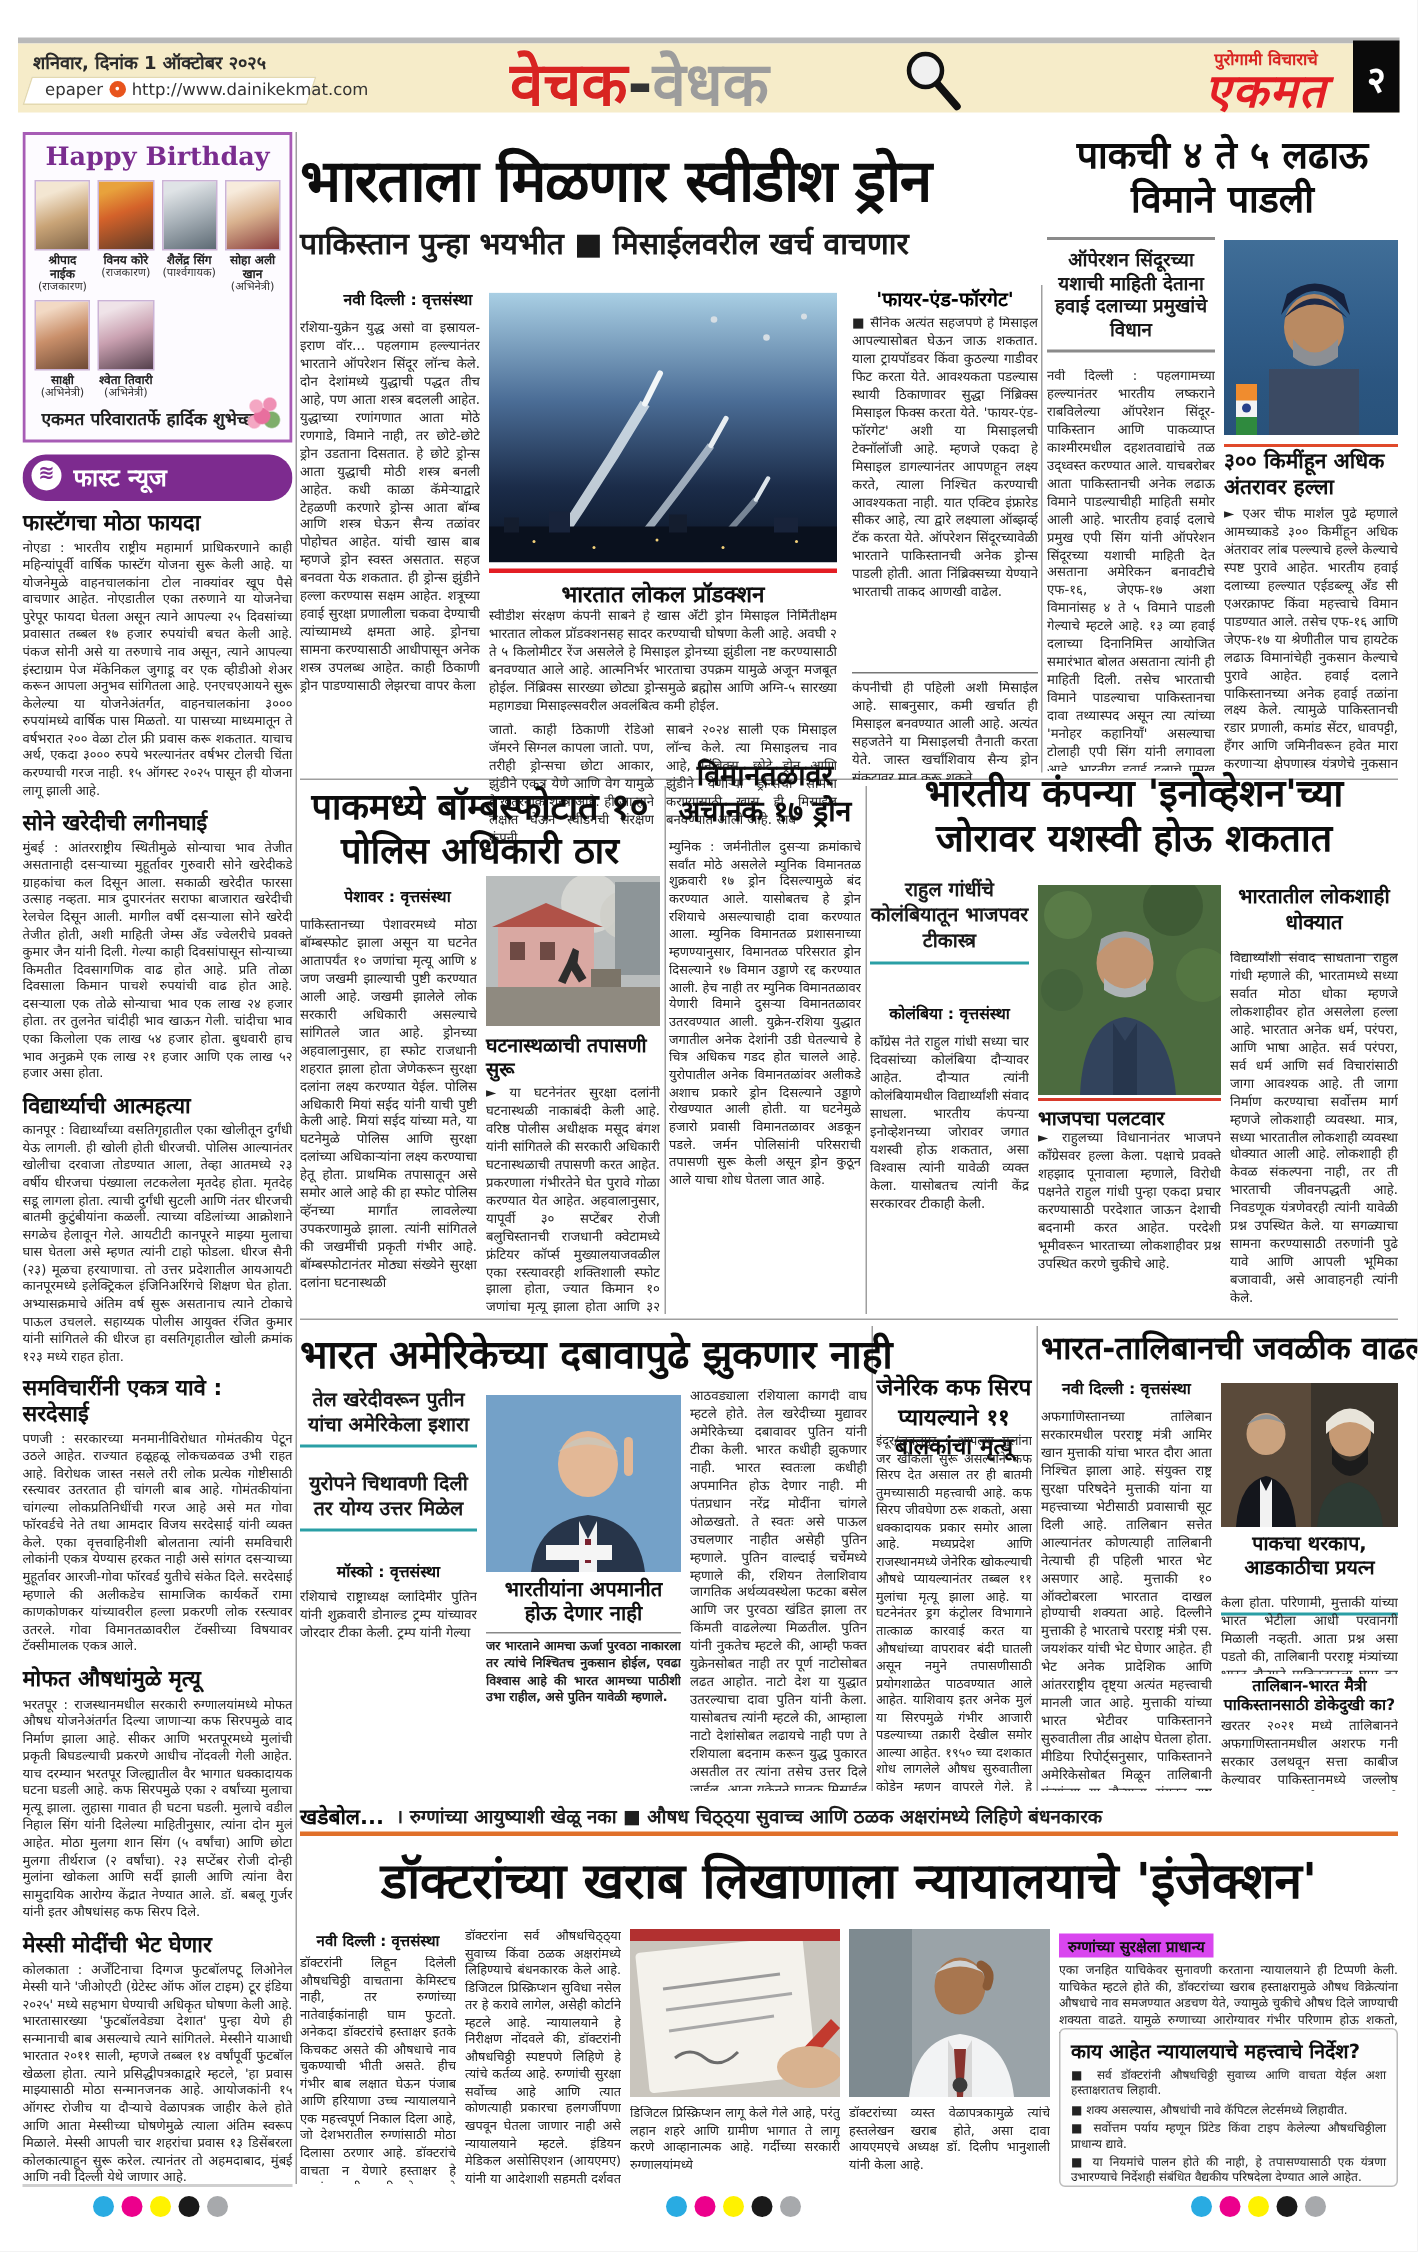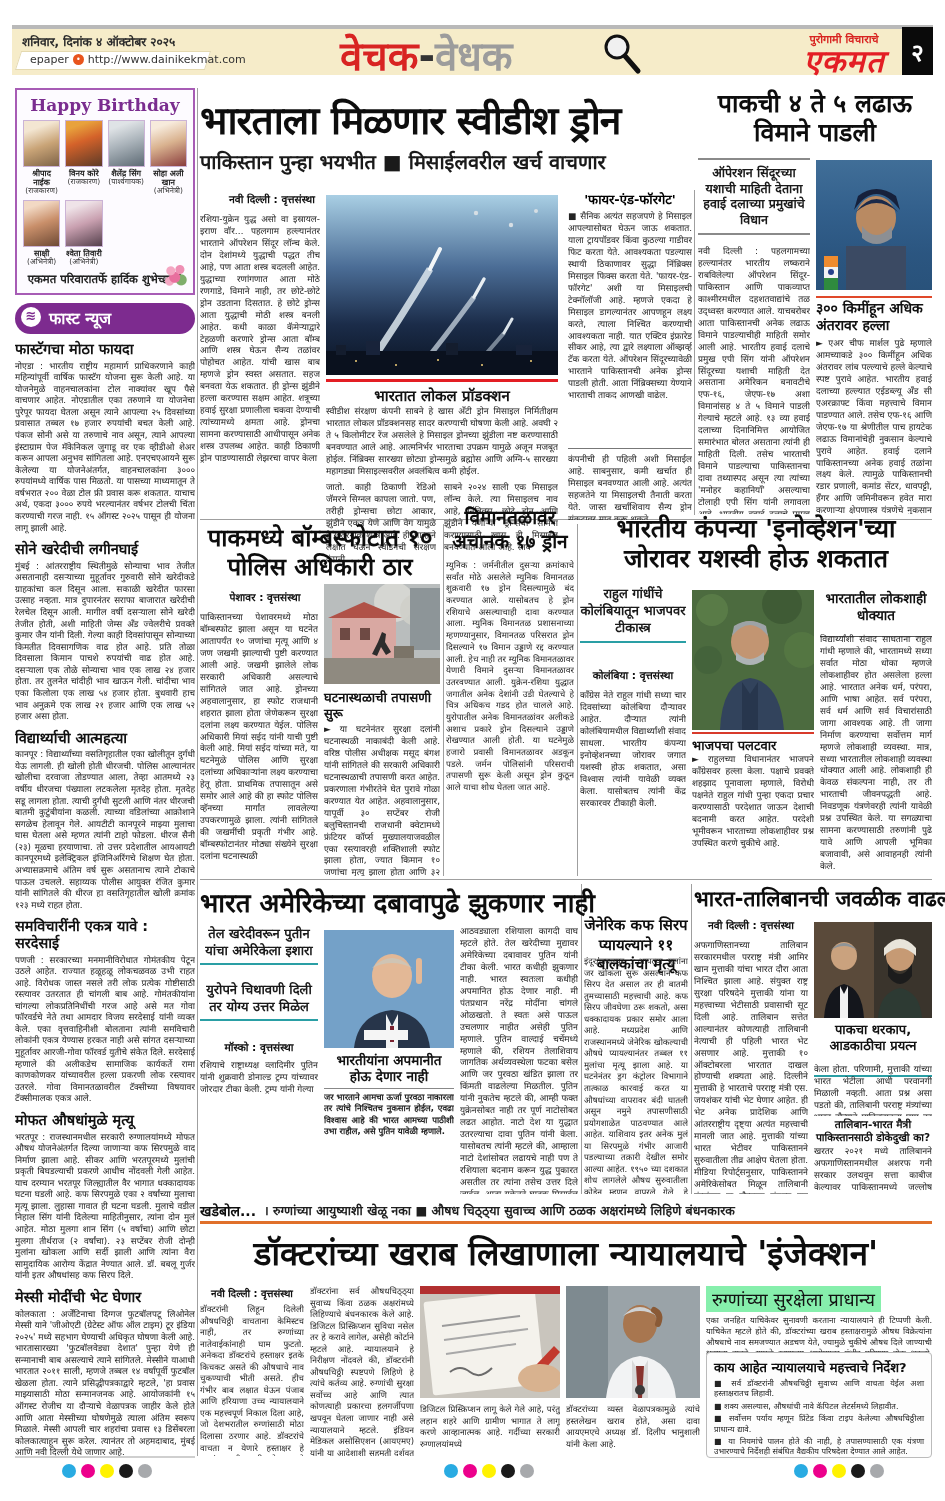--- a/index.html
+++ b/index.html
@@ -148,21 +148,21 @@
   .strip-text { font-size:12.5px; font-weight:bold; color:#1f1f1f; }
   .court-h1 { left:200px; top:1230px; width:732px; font-size:33px; font-weight:bold; text-align:center; color:#0d0d0d; }
   .crt-by { left:200px; top:1286px; width:104px; font-size:10px; }
   .crt-c1 { left:200px; top:1304px; width:104px; height:152px; font-size:8.5px; }
   .crt-c2 { left:310px; top:1286px; width:104px; height:170px; font-size:8.5px; }
   .crt-ph1 { left:420px; top:1286px; width:140px; height:112px; overflow:hidden; }
   .crt-ph2 { left:566px; top:1286px; width:134px; height:112px; overflow:hidden; }
   .crt-c3 { left:420px; top:1404px; width:140px; height:54px; font-size:8.5px; }
   .crt-c4 { left:566px; top:1404px; width:134px; height:54px; font-size:8.5px; }
   .crt-right { left:706px; top:1286px; width:226px; }
-  .yellow-head { display:inline-block; background:#86efac; font-size:18px; font-weight:normal; padding:1px 6px; color:#111; }
+  .yellow-head { display:inline-block; background:#d946ef; font-size:10px; font-weight:bold; padding:1px 6px; color:#111; }
   .yellow-body { font-size:8.2px; line-height:1.35; text-align:justify; color:#232323; margin-top:3px; }
   .directives { left:706px; top:1352px; width:226px; height:106px; border:1.5px solid #bbb; border-radius:4px; background:#fdfdfd; padding:5px 7px; }
   .dir-head { font-size:13px; font-weight:bold; color:#0d0d0d; margin-bottom:3px; }
   .dir-item { font-size:8px; line-height:1.3; color:#232323; margin-bottom:2px; text-align:justify; }
 
   
   .ph { display:block; width:100%; height:100%; }
 
   
   .dots { display:flex; gap:5px; }
@@ -174,21 +174,21 @@
   .dots-right { left:794px; top:1464px; }
   .bot-rule-l { left:15px; top:1456px; width:180px; height:2px; background:#cfcfcf; }
 </style>
 </head>
 <body>
 
 <div class="page">
 
   <div class="abs top-rule"></div>
   <div class="abs band"></div>
-  <div class="abs date-line">शनिवार, दिनांक ४ ऑक्टोबर २०२५</div>
+  <div class="abs date-line">शनिवार, दिनांक 1 ऑक्टोबर २०२५</div>
   <div class="abs epaper-strip"></div>
   <div class="abs epaper-inner">
     <span>epaper</span>
     <span class="phone-dot">•</span>
     <span>http://www.dainikekmat.com</span>
   </div>
   <div class="abs center-title"><span class="ct-red">वेचक</span><span class="ct-sep">-</span><span class="ct-gray">वेधक</span></div>
   <div class="abs mag">
     <svg width="46" height="46" viewBox="0 0 46 46">
         <circle cx="19" cy="17" r="11" fill="#f0f0f0" stroke="#111" stroke-width="3"></circle>

